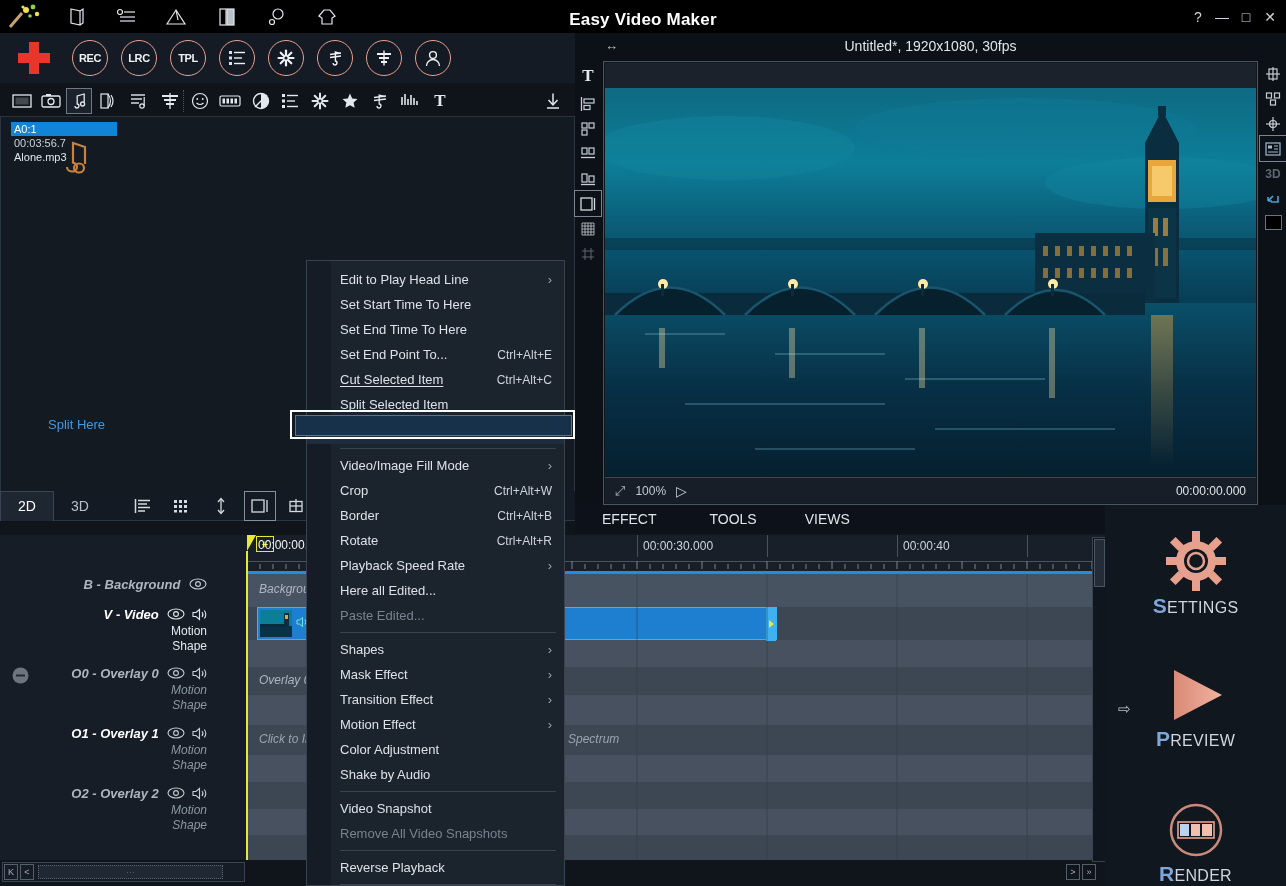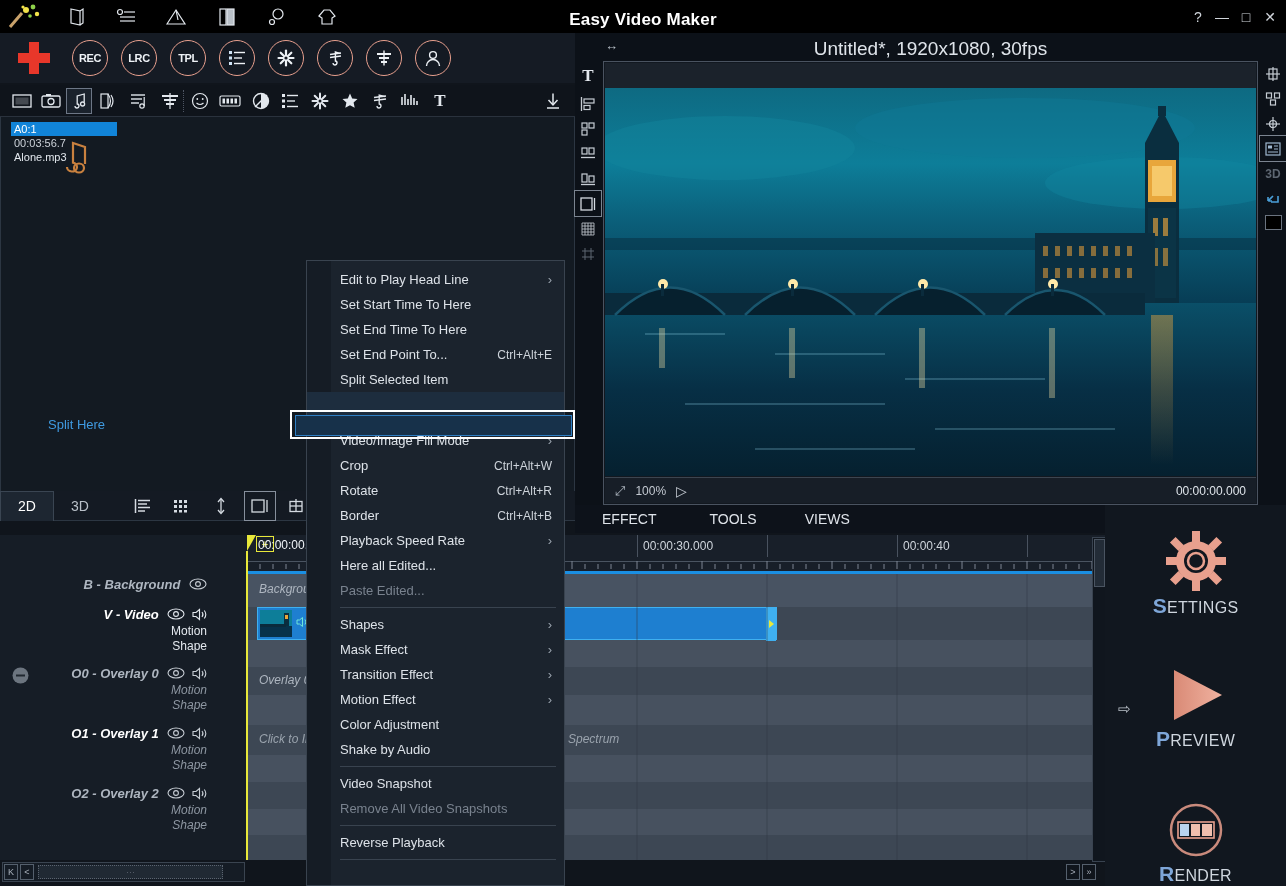--- a/index.html
+++ b/index.html
@@ -69,21 +69,21 @@
     background:#1184d8; color:#ffffff; font-size:11px; padding:1px 3px; width:106px;
   }
   .clip-dur{ color:#ccd2d9; font-size:11px; padding-left:3px; line-height:14px;}
   .clip-name{ color:#e3e8ee; font-size:11px; padding-left:3px; line-height:14px;}
   .note-ic{ position:absolute; left:50px; top:16px; }
 
   
   .preview-wrap{ position:absolute; left:575px; top:33px; width:711px; height:472px; background:#0c1118; }
   .pv-header{ position:absolute; left:0; top:0; width:711px; height:28px; }
   .pv-resize{ position:absolute; left:30px; top:5px; color:#b9c0c8; font-size:13px; }
-  .pv-title{ position:absolute; left:0; top:5px; width:711px; text-align:center; font-size:19px; color:#dfe4ea;}
+  .pv-title{ position:absolute; left:0; top:5px; width:711px; text-align:center; font-size:14px; color:#dfe4ea;}
   .pv-leftbar{ position:absolute; left:0px; top:28px; width:28px; height:444px; }
   .pv-rightbar{ position:absolute; right:0px; top:28px; width:26px; height:444px; }
   .sidetool{ width:26px; height:25px; display:flex; align-items:center; justify-content:center; cursor:pointer; }
   .sidetool.sel{ outline:1px solid #7b8490; }
   .pv-stage{
     position:absolute; left:28px; top:28px; width:655px; height:444px;
     border:1px solid #4a5360; background:#121820;
   }
   .pv-canvas{ position:absolute; left:1px; top:26px; width:651px; height:388px; overflow:hidden; }
   .pv-footer{
@@ -1050,43 +1050,47 @@
         <span>Set Start Time To Here</span>
       </div>
     <div class="mi">
         <span>Set End Time To Here</span>
       </div>
     <div class="mi">
         <span>Set End Point To...</span>
         <span class="acc">Ctrl+Alt+E</span>
       </div>
     <div class="mi">
+        <span style="text-decoration:underline;text-decoration-skip-ink:none;text-underline-offset:2px;"><span>Cut Selected Item</span></span>
+        <span class="acc">Ctrl+Alt+C</span>
+      </div>
+    <div class="mi">
         <span>Split Selected Item</span>
       </div>
     <div class="mi hl" style="height:27px">
         <span style="visibility:hidden">Split Here</span>
       </div>
     <div class="mi-sep"></div>
     <div class="mi">
         <span>Video/Image Fill Mode</span>
         <span class="arrow">›</span>
       </div>
     <div class="mi">
         <span>Crop</span>
         <span class="acc">Ctrl+Alt+W</span>
       </div>
     <div class="mi">
+        <span>Border</span>
+        <span class="acc">Ctrl+Alt+B</span>
+      </div>
+    <div class="mi">
         <span>Rotate</span>
         <span class="acc">Ctrl+Alt+R</span>
       </div>
     <div class="mi">
-        <span>Border</span>
-        <span class="acc">Ctrl+Alt+B</span>
-      </div>
-    <div class="mi">
         <span>Playback Speed Rate</span>
         <span class="arrow">›</span>
       </div>
     <div class="mi">
         <span>Here all Edited...</span>
       </div>
     <div class="mi dis">
         <span>Paste Edited...</span>
       </div>
     <div class="mi-sep"></div>

